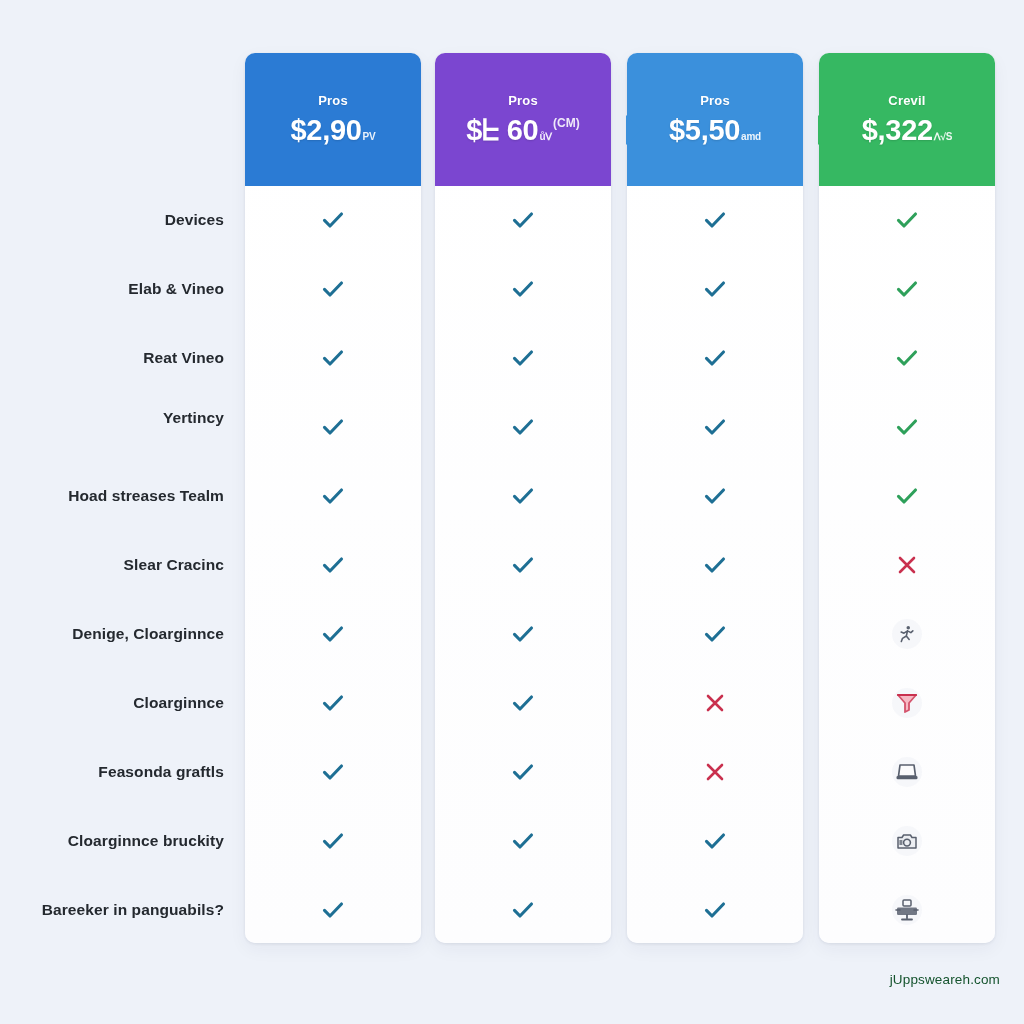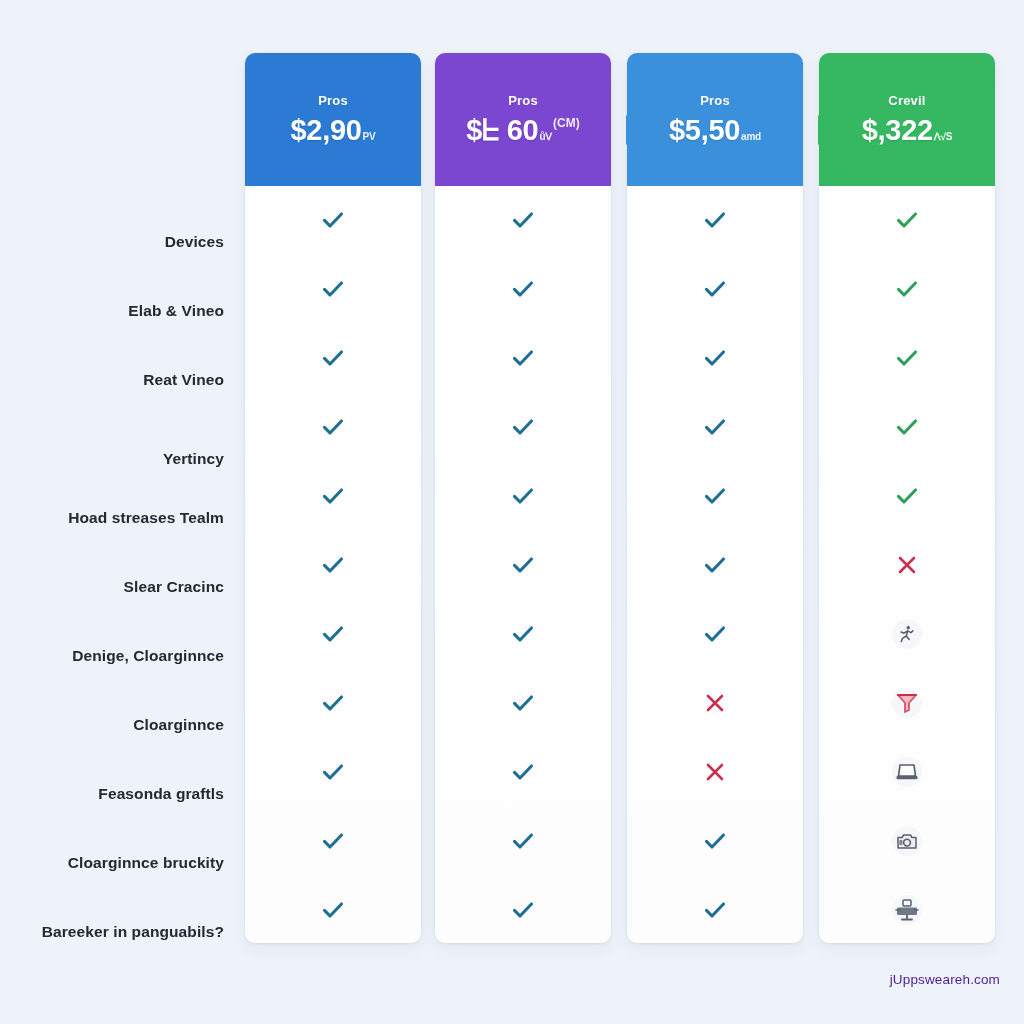--- a/index.html
+++ b/index.html
@@ -5,21 +5,21 @@
   * { margin:0; padding:0; box-sizing:border-box; }
   html, body {
     width:1024px; height:1024px;
     background:#eef2f9;
     font-family:"Liberation Sans", sans-serif;
     overflow:hidden;
   }
   #stage { position:relative; width:1024px; height:1024px; }
 
   
-  .labels { position:absolute; left:0; top:0; width:240px; height:816px;margin-top:22px; }
+  .labels { position:absolute; left:0; top:0; width:240px; height:816px; }
   .row-label {
     position:absolute; right:16px; width:225px;
     text-align:right;
     font-size:15.5px; font-weight:700; color:#24292f;
     letter-spacing:.1px; white-space:nowrap;
     transform:translateY(-50%);
   }
 
   
   .col {
@@ -80,33 +80,33 @@
     display:flex; align-items:center; justify-content:center;
     background:rgba(245,246,249,.85);
   }
   .glyph svg { display:block; }
 
   
   .footer {
     position:absolute; right:24px; top:979px;
     transform:translateY(-50%);
     font-size:13.5px; font-weight:400;
-    color:#4c1d95; letter-spacing:.15px;
+    color:#14532d; letter-spacing:.15px;
   }
 </style>
 </head>
 <body>
 
 <div id="stage">
 
   <div class="labels">
       <div class="row-label" style="top: 220px;">Devices</div>
       <div class="row-label" style="top: 289px;">Elab &amp; Vineo</div>
       <div class="row-label" style="top: 358px;">Reat Vineo</div>
-      <div class="row-label" style="top: 437px;">Yertincy</div>
+      <div class="row-label" style="top: 418px;">Yertincy</div>
       <div class="row-label" style="top: 496px;">Hoad streases Tealm</div>
       <div class="row-label" style="top: 565px;">Slear Cracinc</div>
       <div class="row-label" style="top: 634px;">Denige, Cloarginnce</div>
       <div class="row-label" style="top: 703px;">Cloarginnce</div>
       <div class="row-label" style="top: 772px;">Feasonda graftls</div>
       <div class="row-label" style="top: 841px;">Cloarginnce bruckity</div>
       <div class="row-label" style="top: 910px;">Bareeker in panguabils?</div>
     </div>
   <div id="cols-host">
       <div class="col" style="left: 245px;">

